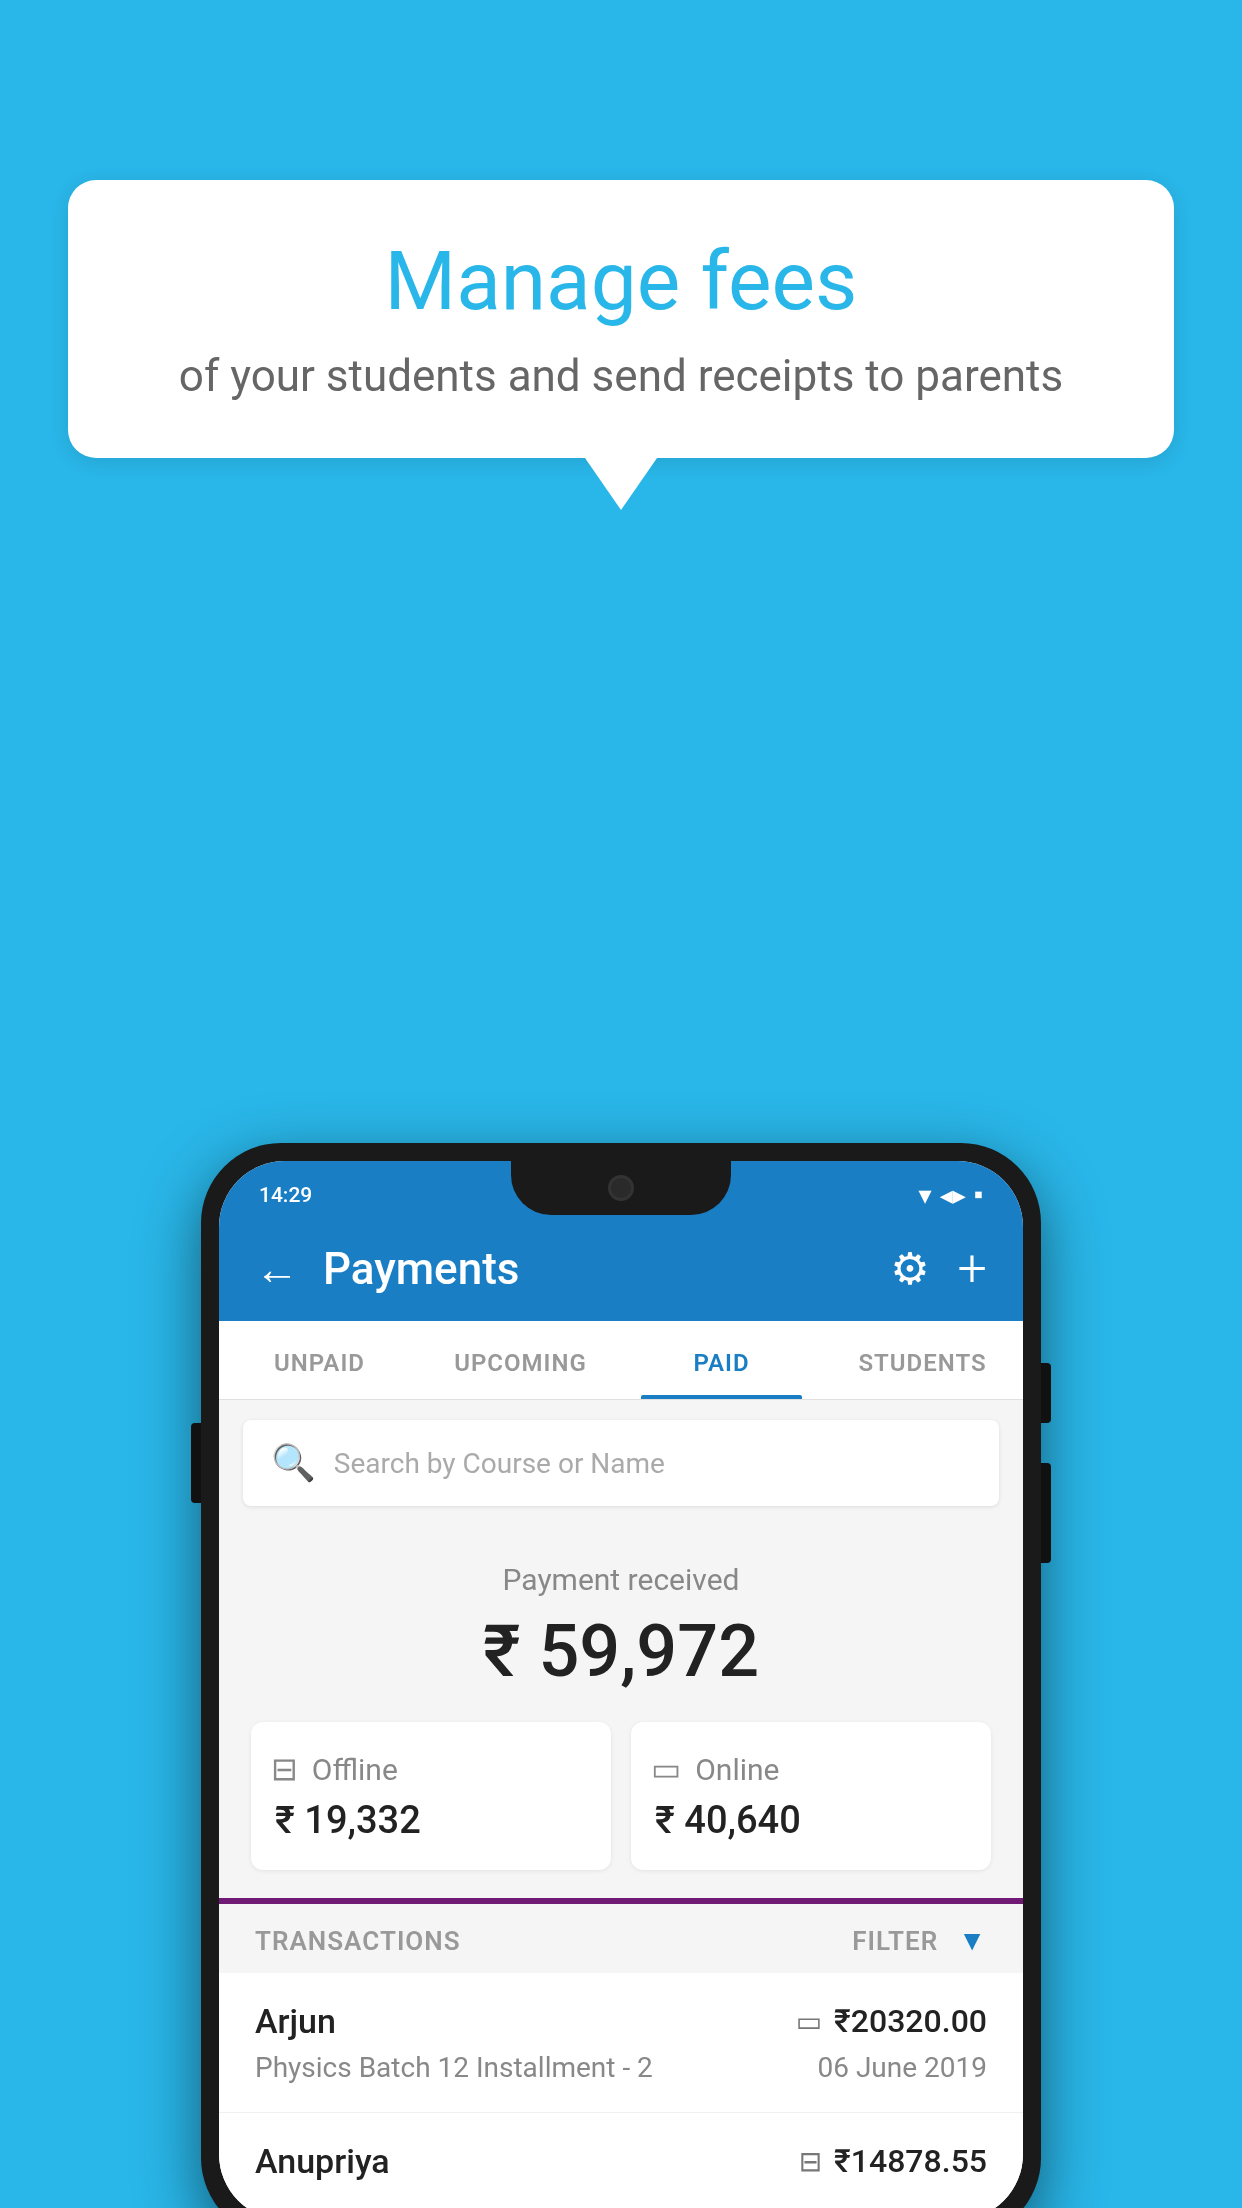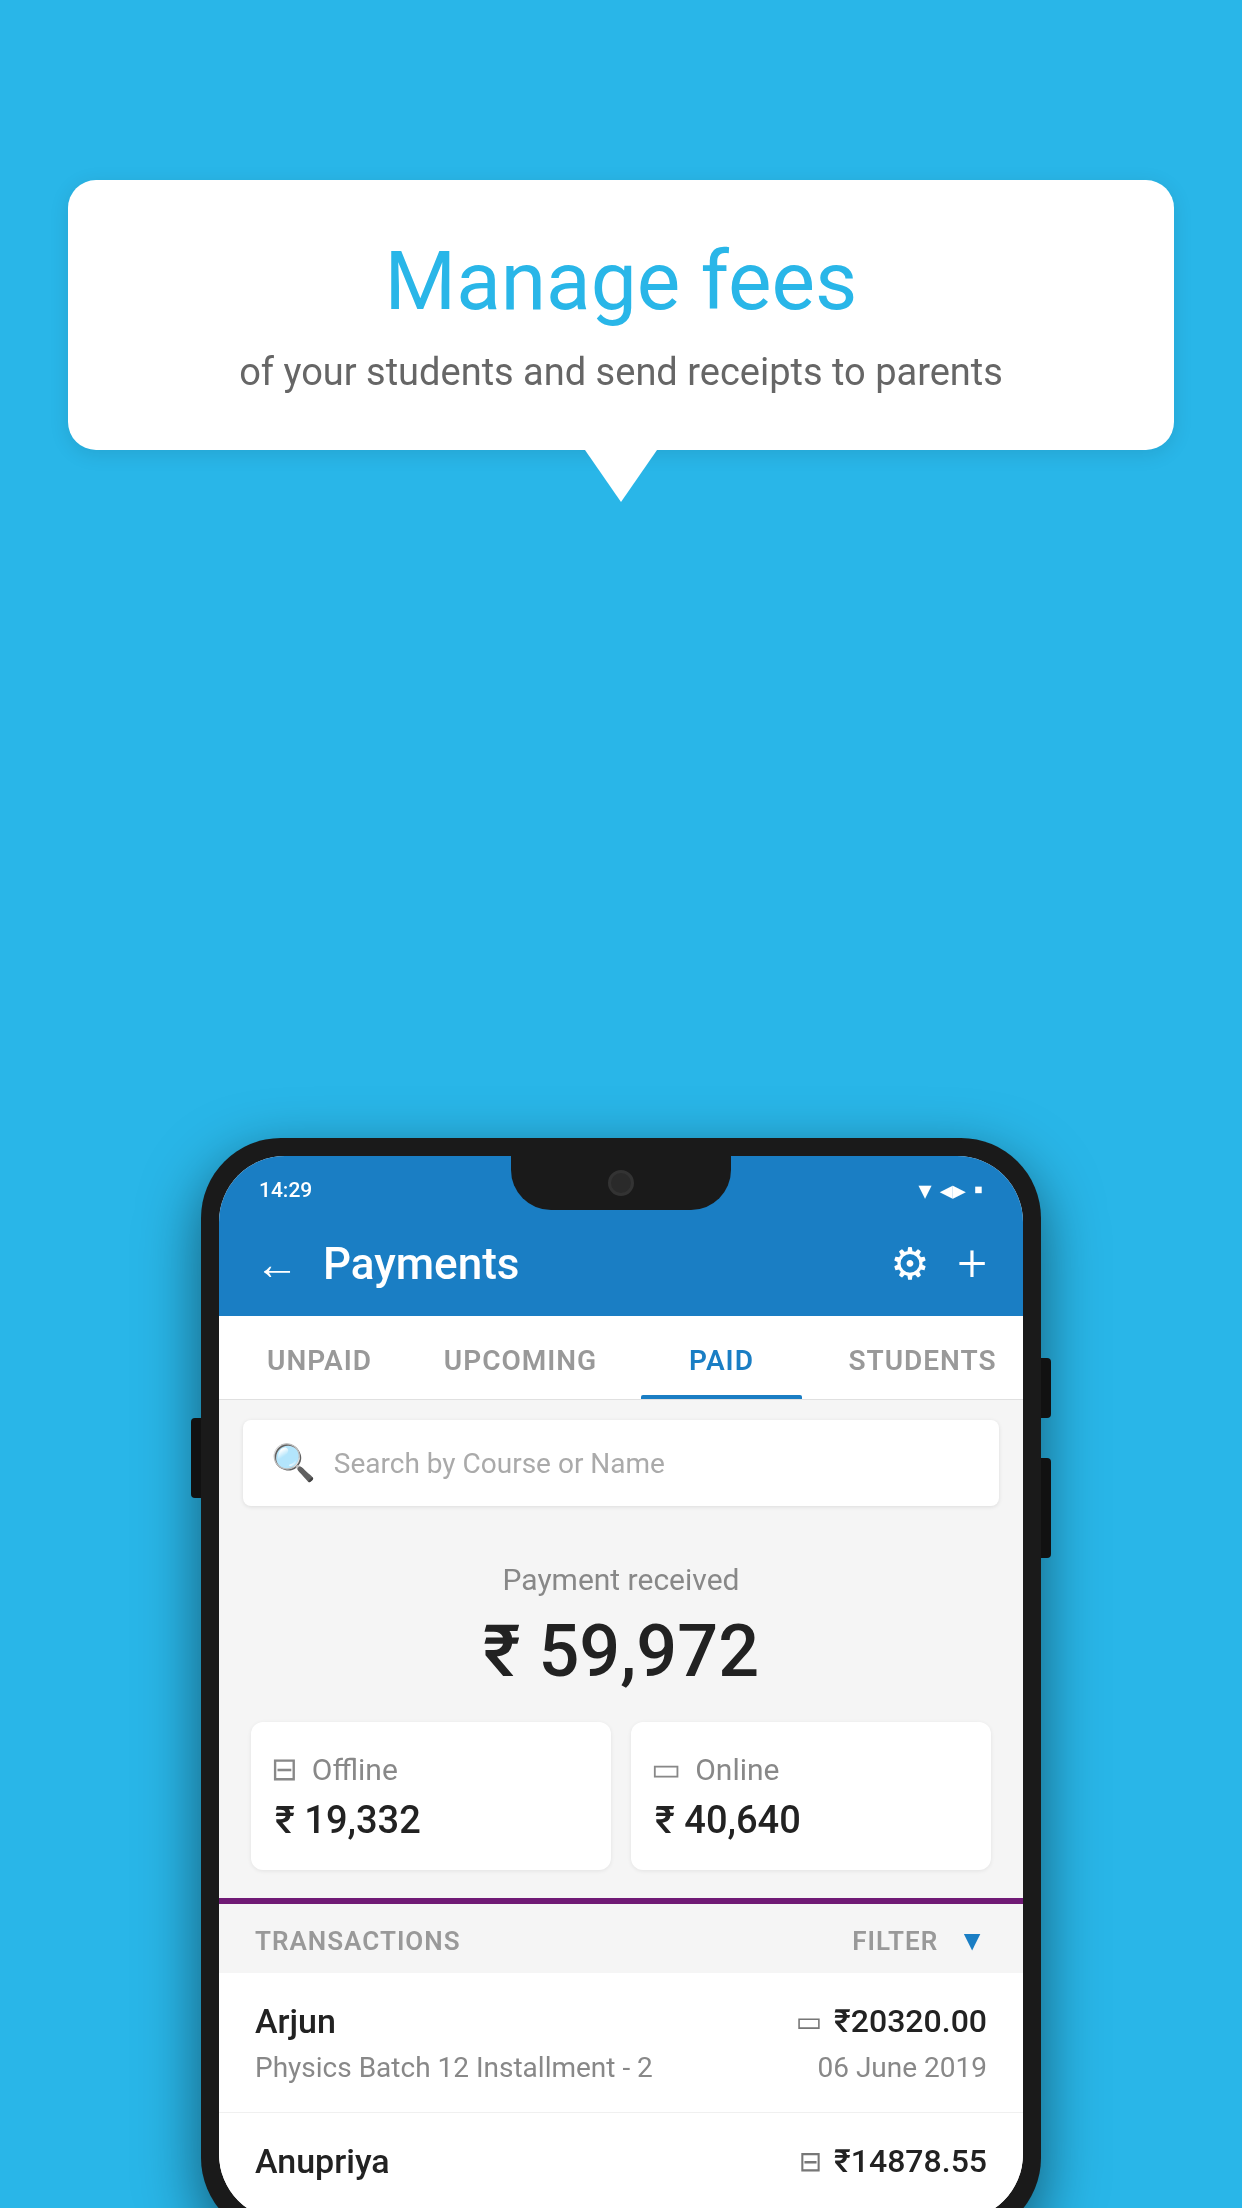--- a/index.html
+++ b/index.html
@@ -36,21 +36,21 @@
 
     .speech-bubble-title {
       font-size: 82px;
       font-weight: 400;
       color: #29b6e8;
       line-height: 1.1;
       margin-bottom: 24px;
     }
 
     .speech-bubble-subtitle {
-      font-size: 38px;
+      font-size: 44px;
       color: #666;
       font-weight: 400;
     }
 
     .bubble-pointer {
       width: 0;
       height: 0;
       border-left: 36px solid transparent;
       border-right: 36px solid transparent;
       border-top: 52px solid white;
@@ -169,21 +169,21 @@
     .tabs-container {
       background: white;
       display: flex;
       border-bottom: 1px solid #e0e0e0;
     }
 
     .tab {
       flex: 1;
       text-align: center;
       padding: 28px 8px 22px;
-      font-size: 28px;
+      font-size: 24px;
       font-weight: 600;
       color: #999;
       letter-spacing: 1px;
       position: relative;
     }
 
     .tab.active {
       color: #1a7ec4;
     }
 

